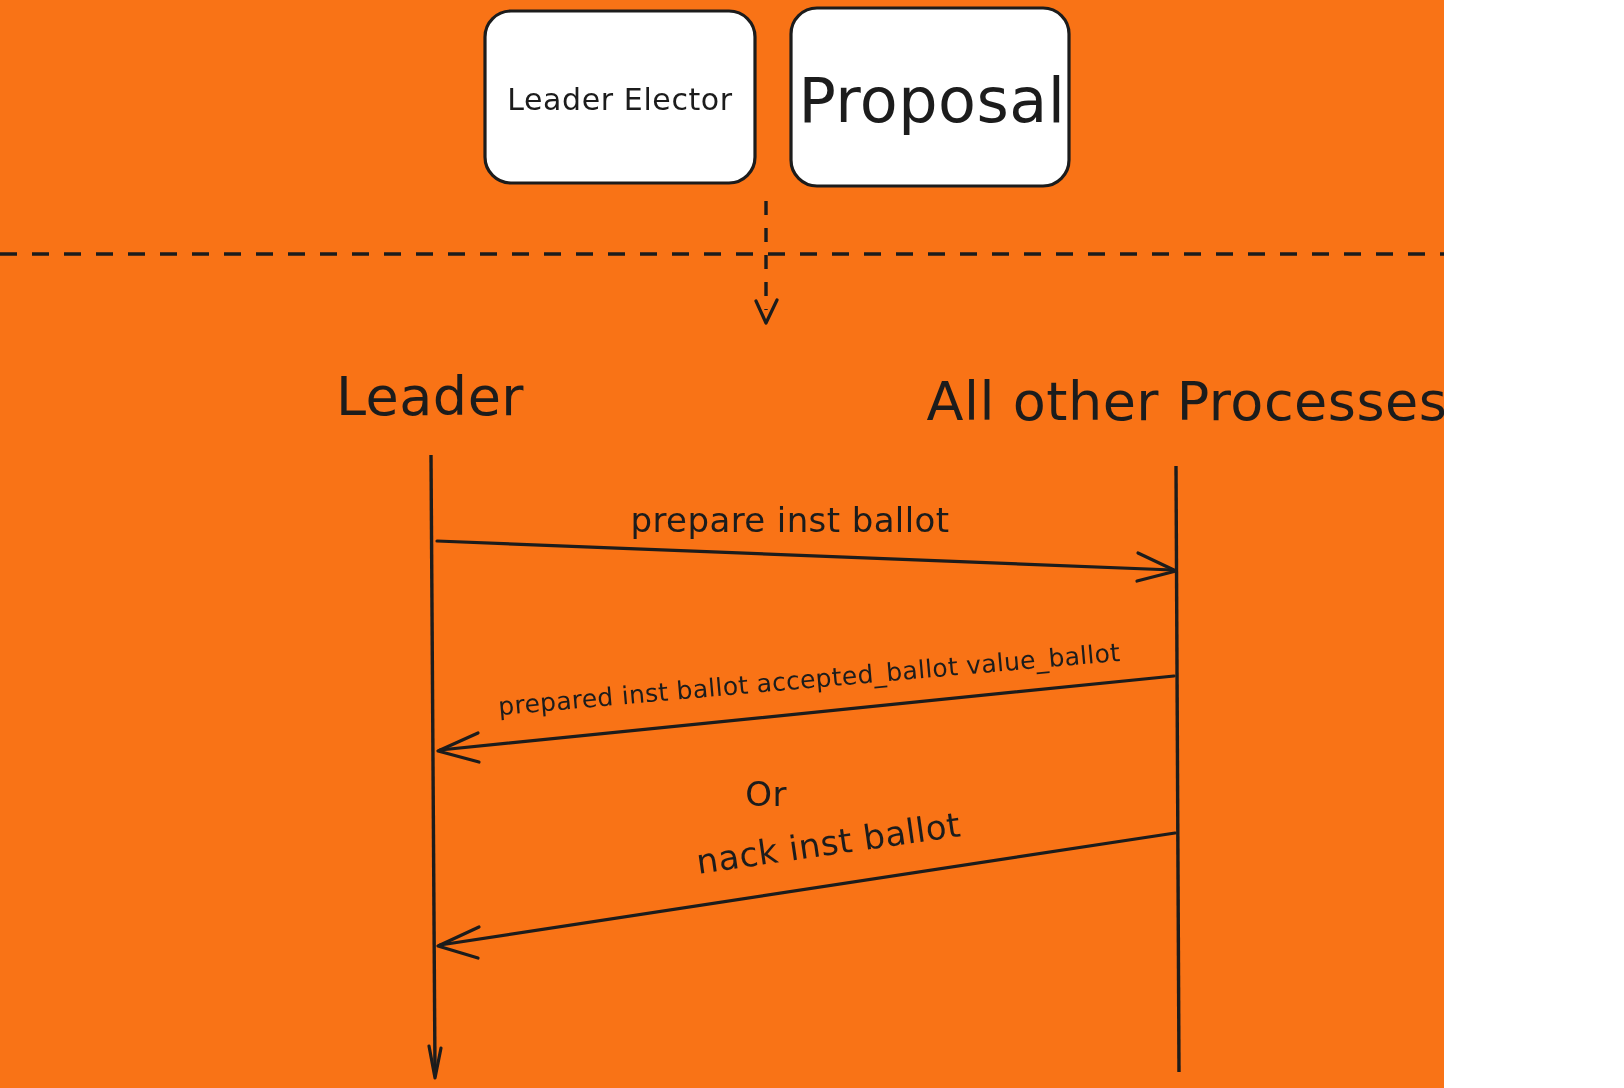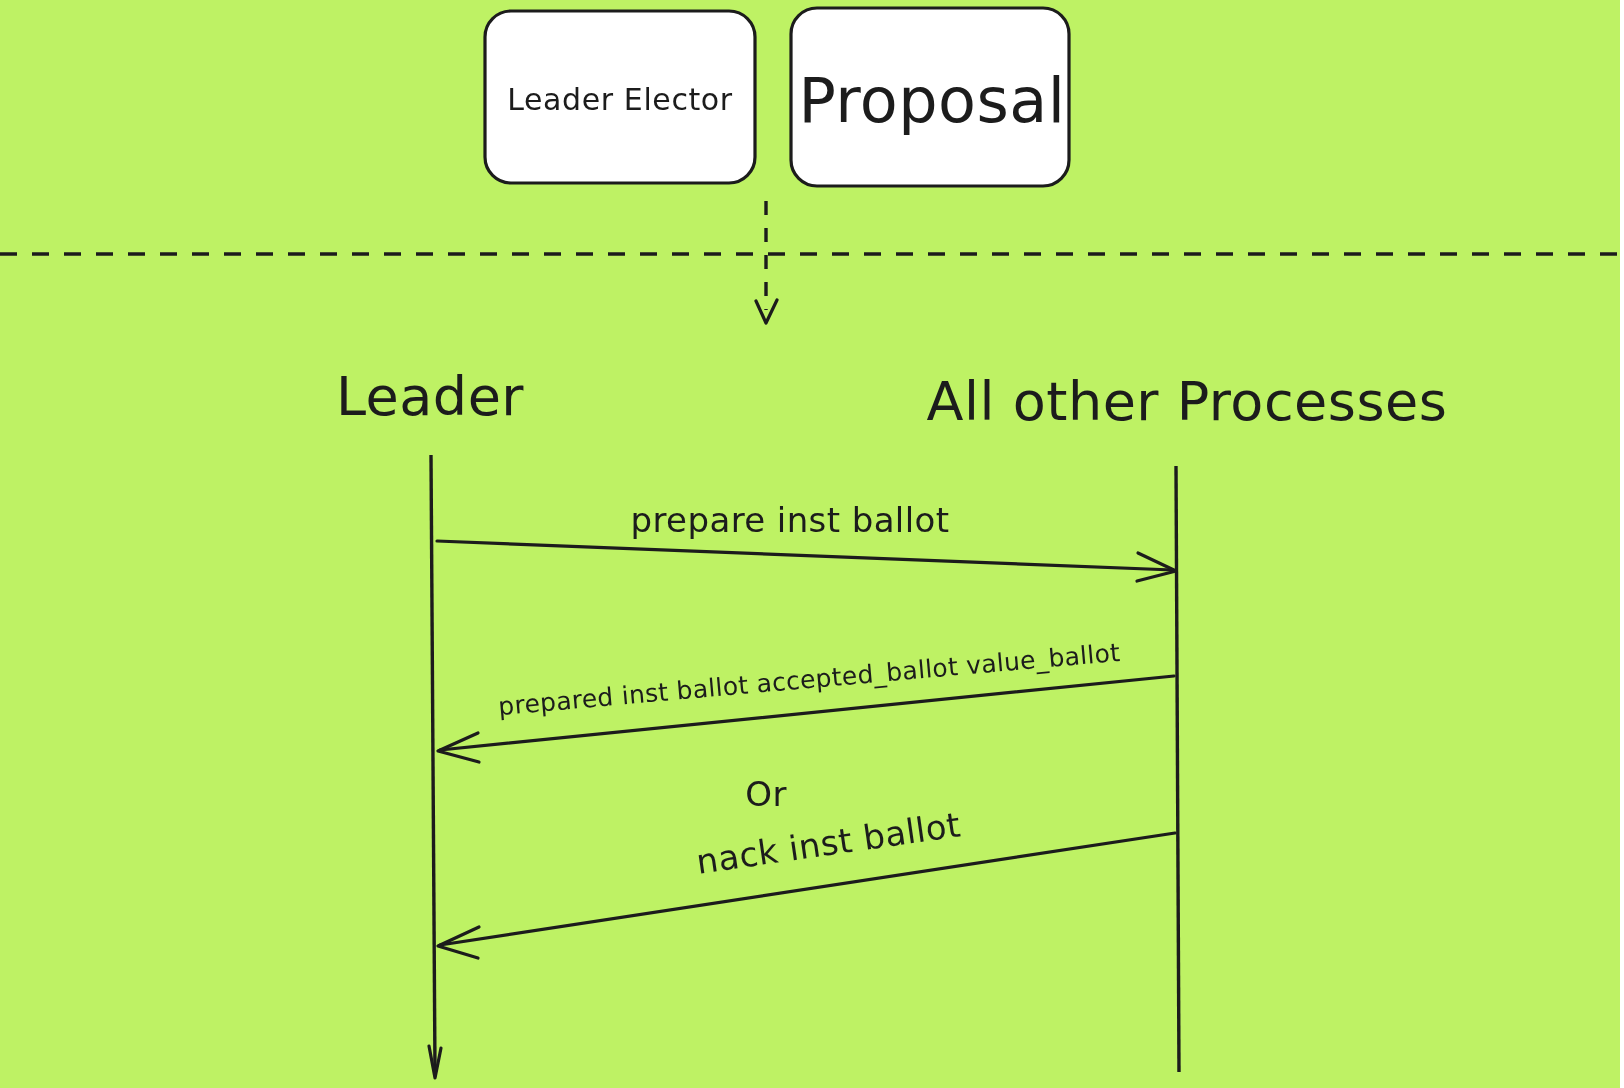--- a/index.html
+++ b/index.html
@@ -5,23 +5,23 @@
   html, body {
     margin: 0;
     padding: 0;
     background: #ffffff;
   }
   body {
     font-family: "DejaVu Sans", sans-serif;
   }
   #canvas {
     position: relative;
-    width: 1620px;
+    width: 1444px;
     height: 1088px;
-    background: #bef264;
+    background: #f97316;
     overflow: hidden;
   }
   svg.layer {
     position: absolute;
     top: 0;
     left: 0;
     width: 1624px;
     height: 1088px;
   }
   .hand {

